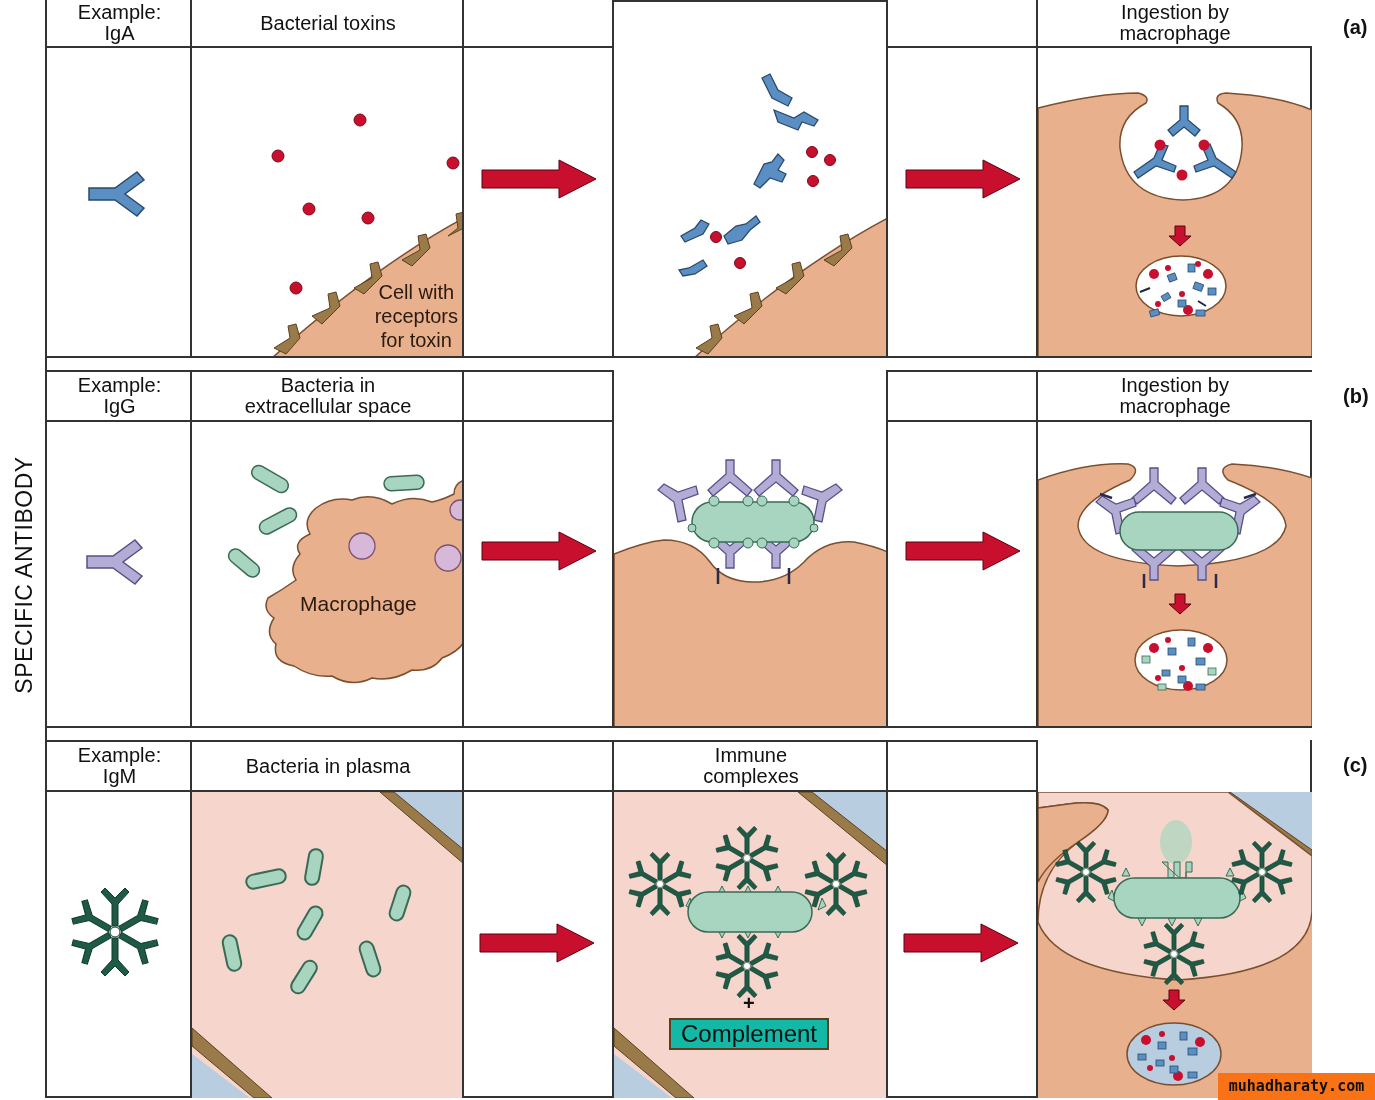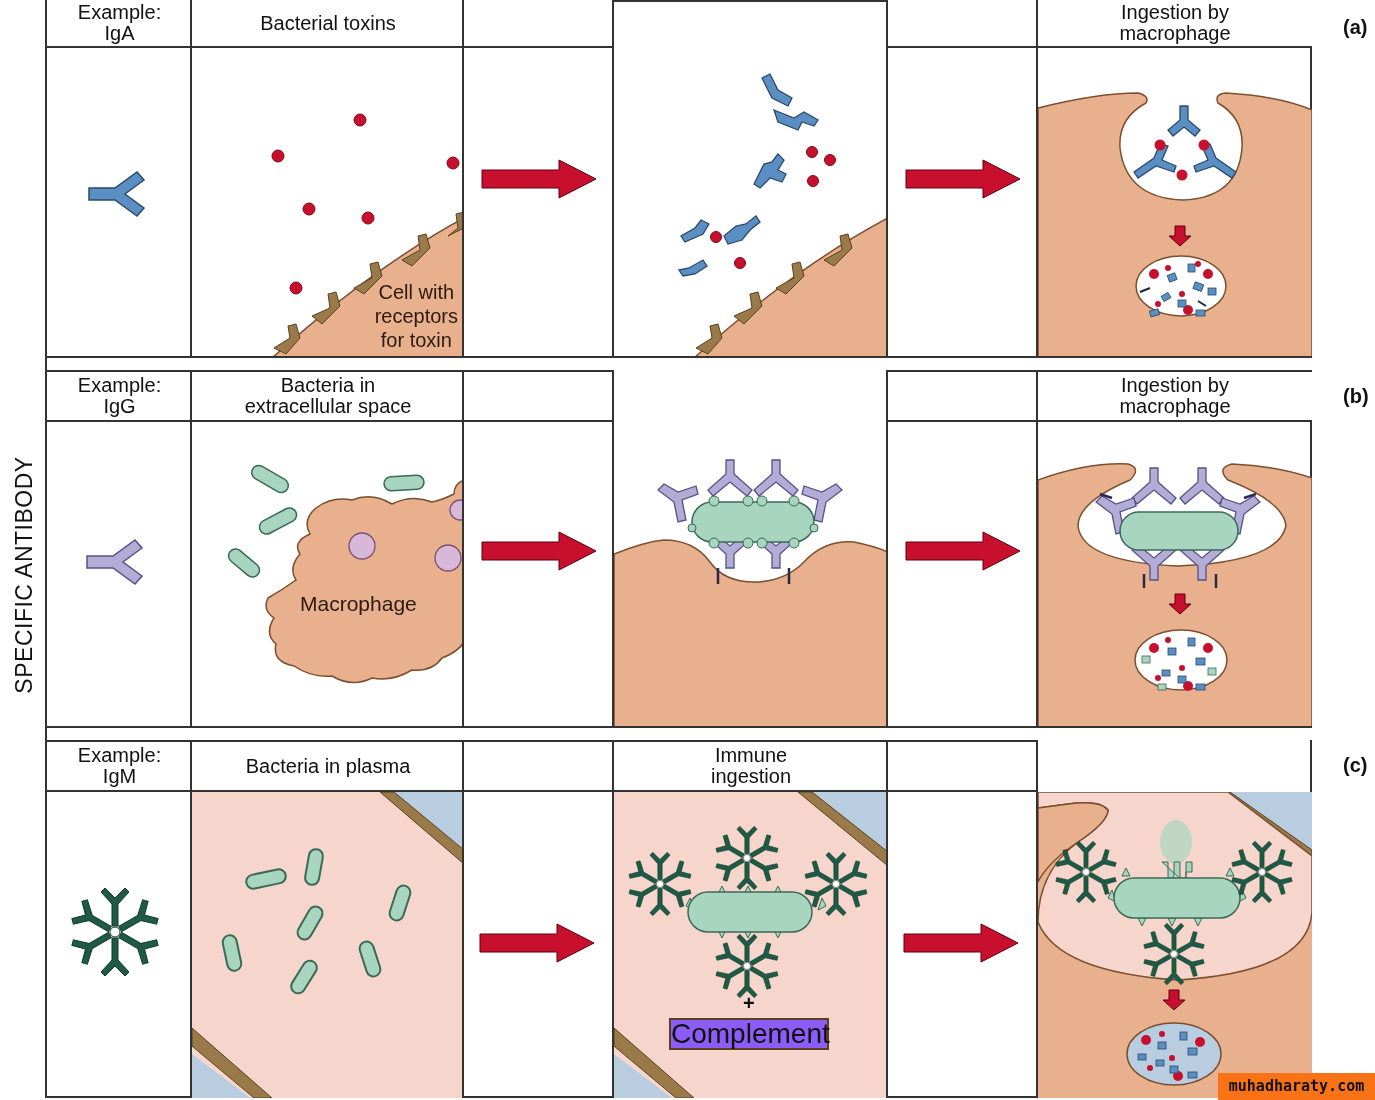--- a/index.html
+++ b/index.html
@@ -317,21 +317,21 @@
         <div>IgM</div>
       </div>
   </div>
   <div class="hdr" style="left:145px;width:272px;height:52px;">
       <span>Bacteria in plasma</span>
     </div>
   <div class="hdr" style="left:417px;width:150px;height:52px;"></div>
   <div class="hdr" style="left:567px;width:274px;height:52px;">
     <div>
         <div>Immune</div>
-        <div>ingestion</div>
+        <div>complexes</div>
       </div>
   </div>
   <div class="hdr" style="left:841px;width:150px;height:52px;"></div>
 
   <div class="cell" style="left:0;top:52px;width:145px;height:306px;">
     <svg width="145" height="306">
       <g id="igmStar" fill="#1e5a45" stroke="#0e3a2a" stroke-width="1" transform="translate(68 140)">
         <g id="arm">
             <path d="M-3 -6 L-3 -28 L-14 -40 L-10 -44 L0 -34 L10 -44 L14 -40 L3 -28 L3 -6 Z"></path>
           </g>
@@ -414,21 +414,21 @@
             <use href="#arm" transform="rotate(60)"></use>
             <use href="#arm" transform="rotate(120)"></use>
             <use href="#arm" transform="rotate(180)"></use>
             <use href="#arm" transform="rotate(240)"></use>
             <use href="#arm" transform="rotate(300)"></use>
             <circle r="5" fill="#fff"></circle>
           </g>
       </g>
     </svg>
     <div style="position:absolute;left:129px;top:200px;font-size:20px;font-weight:bold;">+</div>
-    <div style="position:absolute;left:55px;top:226px;width:160px;height:32px;box-sizing:border-box;background:#8b5cf6;border:2px solid #5a4020;font-size:28px;line-height:28px;text-align:center;">Complement</div>
+    <div style="position:absolute;left:55px;top:226px;width:160px;height:32px;box-sizing:border-box;background:#14b8a6;border:2px solid #5a4020;font-size:24px;line-height:28px;text-align:center;">Complement</div>
   </div>
 
   <div class="cell" style="left:841px;top:52px;width:150px;height:306px;">
     <svg width="150" height="306">
       <path d="M16 142 L93 142 L93 132 L130 151 L93 170 L93 160 L16 160 Z" fill="#c8102e" stroke="#5a0010" stroke-width="1"></path>
     </svg>
   </div>
 
   <div class="cell" style="left:991px;top:52px;width:274px;height:306px;">
     <svg width="274" height="306">

